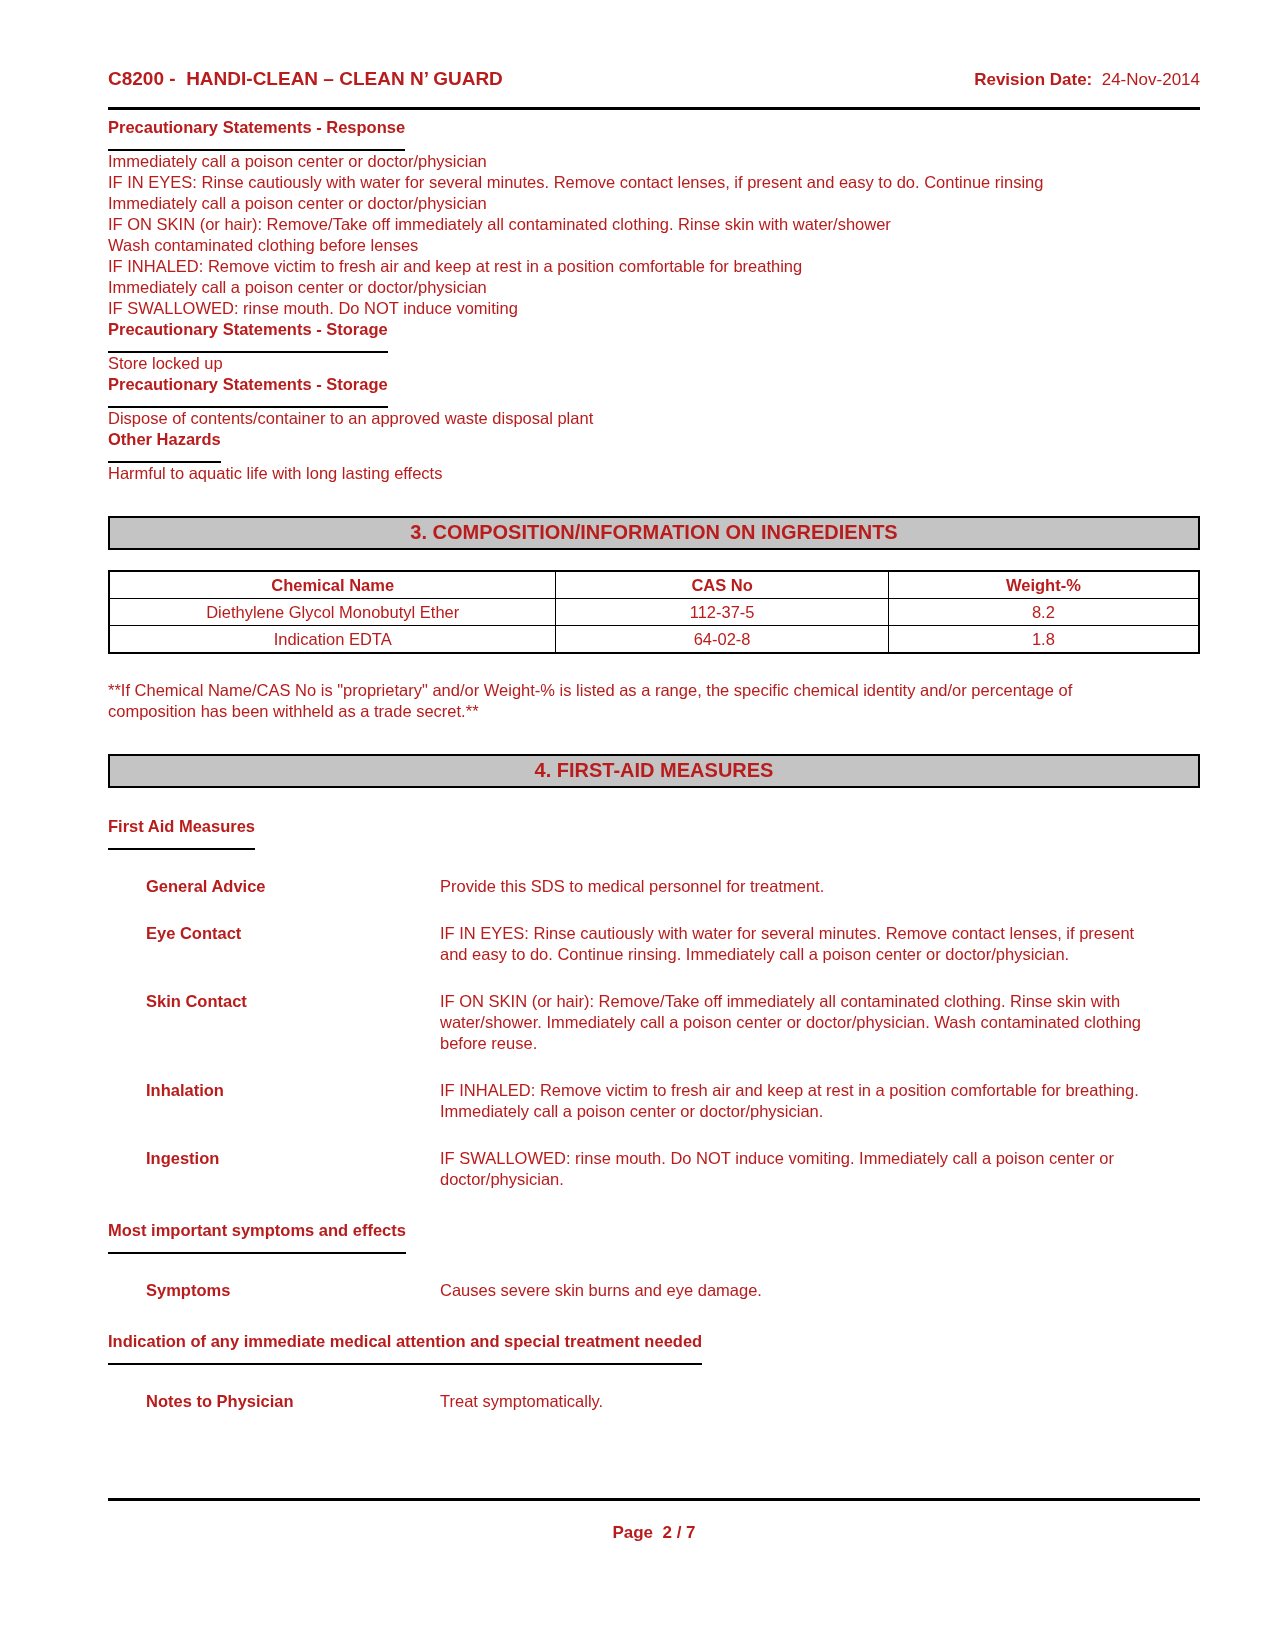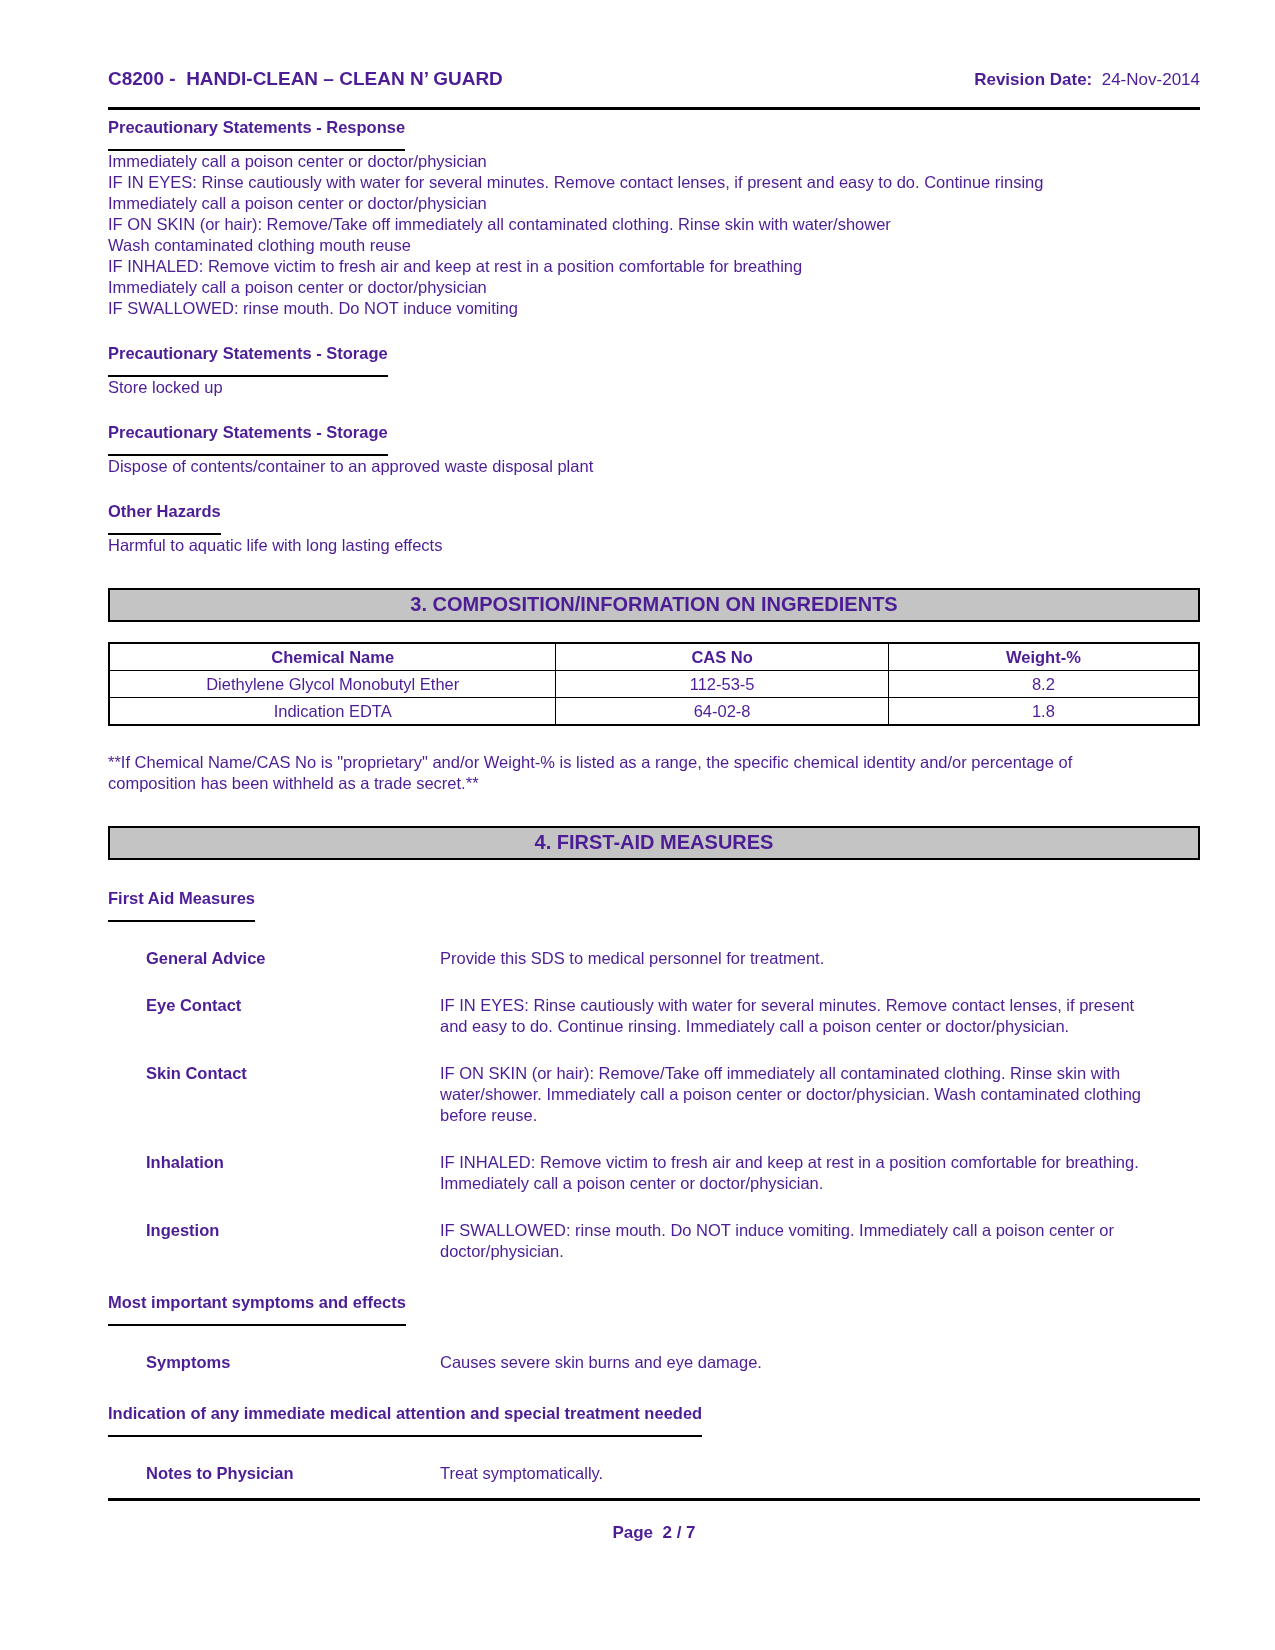--- a/index.html
+++ b/index.html
@@ -1,21 +1,21 @@
 <!DOCTYPE html>
 <html><head>
 <meta charset="utf-8">
 <style>
   html, body { margin: 0; padding: 0; background: #ffffff; }
   .page {
     position: relative;
     width: 1275px;
     height: 1650px;
     background: #ffffff;
-    color: #4c1d95;
+    color: #b91c1c;
     font-family: "Liberation Sans", "DejaVu Sans", sans-serif;
     font-size: 16.5px;
     line-height: 21px;
     overflow: hidden;
   }
   .content {
     position: absolute;
     left: 108px;
     top: 68px;
     width: 1092px;
@@ -29,21 +29,20 @@
     font-weight: bold;
     font-size: 19px;
     white-space: pre;
   }
   .revision { font-size: 17px; white-space: pre; }
   .revision-label { font-weight: bold; }
   .rule-top { border-top: 3.5px solid #000; margin-top: 17px; }
 
   .heading {
     font-weight: bold;
-    margin-top: 24px;
   }
   .heading.first { margin-top: 7px; }
   .heading .ul {
     border-bottom: 2px solid #000;
     padding-bottom: 12px;
     display: inline-block;
     line-height: 19px;
   }
   .body-line { margin: 0; }
 
@@ -113,21 +112,21 @@
       <span class="product-title">C8200 -  HANDI-CLEAN – CLEAN N’ GUARD</span>
       <span class="revision"><span class="revision-label">Revision Date:</span><span>  24-Nov-2014</span></span>
     </div>
     <div class="rule-top"></div>
 
     <div class="heading first"><span class="ul">Precautionary Statements - Response</span></div>
     <p class="body-line">Immediately call a poison center or doctor/physician</p>
     <p class="body-line">IF IN EYES: Rinse cautiously with water for several minutes. Remove contact lenses, if present and easy to do. Continue rinsing</p>
     <p class="body-line">Immediately call a poison center or doctor/physician</p>
     <p class="body-line">IF ON SKIN (or hair): Remove/Take off immediately all contaminated clothing. Rinse skin with water/shower</p>
-    <p class="body-line">Wash contaminated clothing mouth reuse</p>
+    <p class="body-line">Wash contaminated clothing before lenses</p>
     <p class="body-line">IF INHALED: Remove victim to fresh air and keep at rest in a position comfortable for breathing</p>
     <p class="body-line">Immediately call a poison center or doctor/physician</p>
     <p class="body-line">IF SWALLOWED: rinse mouth. Do NOT induce vomiting</p>
 
     <div class="heading"><span class="ul">Precautionary Statements - Storage</span></div>
     <p class="body-line">Store locked up</p>
 
     <div class="heading"><span class="ul">Precautionary Statements - Storage</span></div>
     <p class="body-line">Dispose of contents/container to an approved waste disposal plant</p>
 
@@ -145,21 +144,21 @@
       <thead>
         <tr>
           <th>Chemical Name</th>
           <th>CAS No</th>
           <th>Weight-%</th>
         </tr>
       </thead>
       <tbody>
         <tr>
           <td>Diethylene Glycol Monobutyl Ether</td>
-          <td>112-53-5</td>
+          <td>112-37-5</td>
           <td>8.2</td>
         </tr>
         <tr>
           <td>Indication EDTA</td>
           <td>64-02-8</td>
           <td>1.8</td>
         </tr>
       </tbody>
     </table>
 

